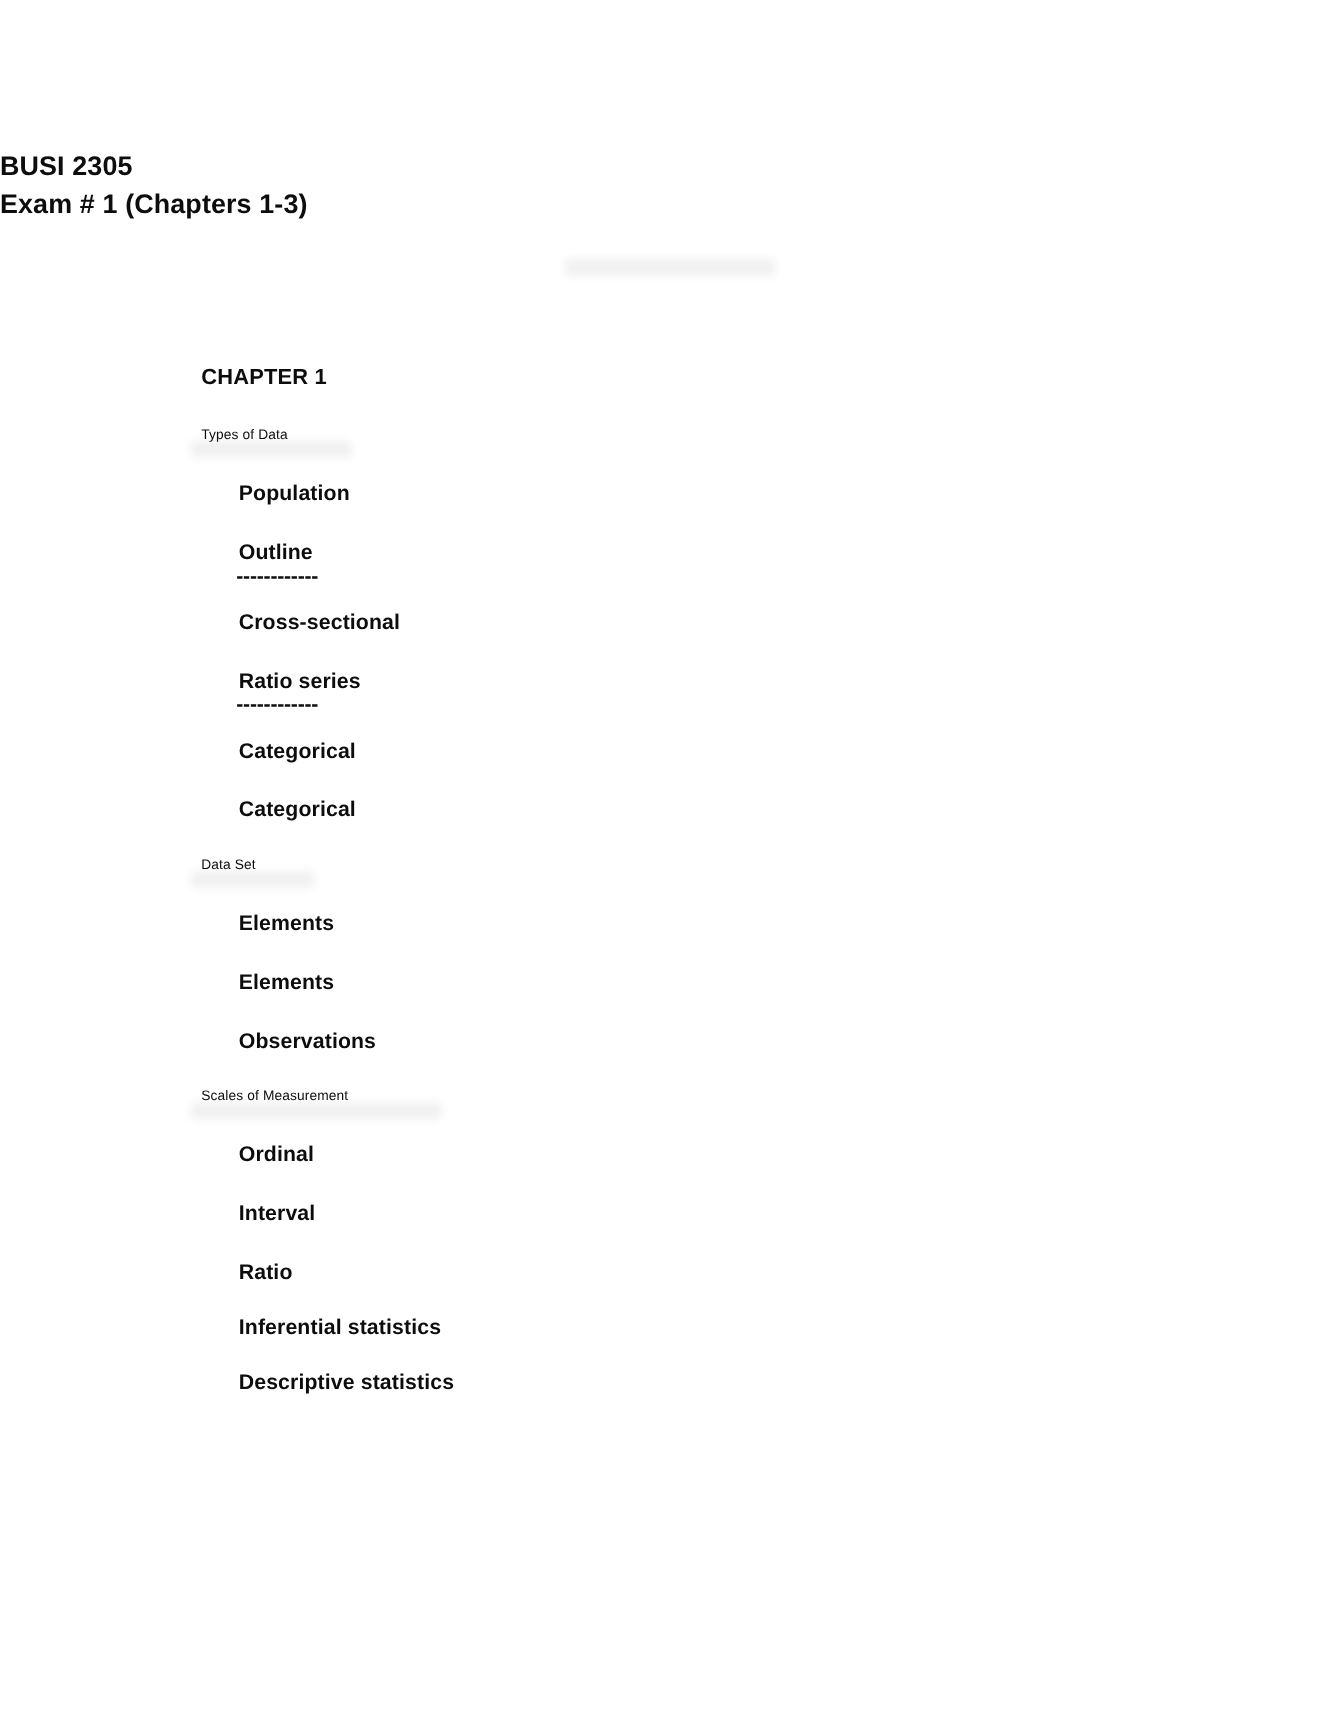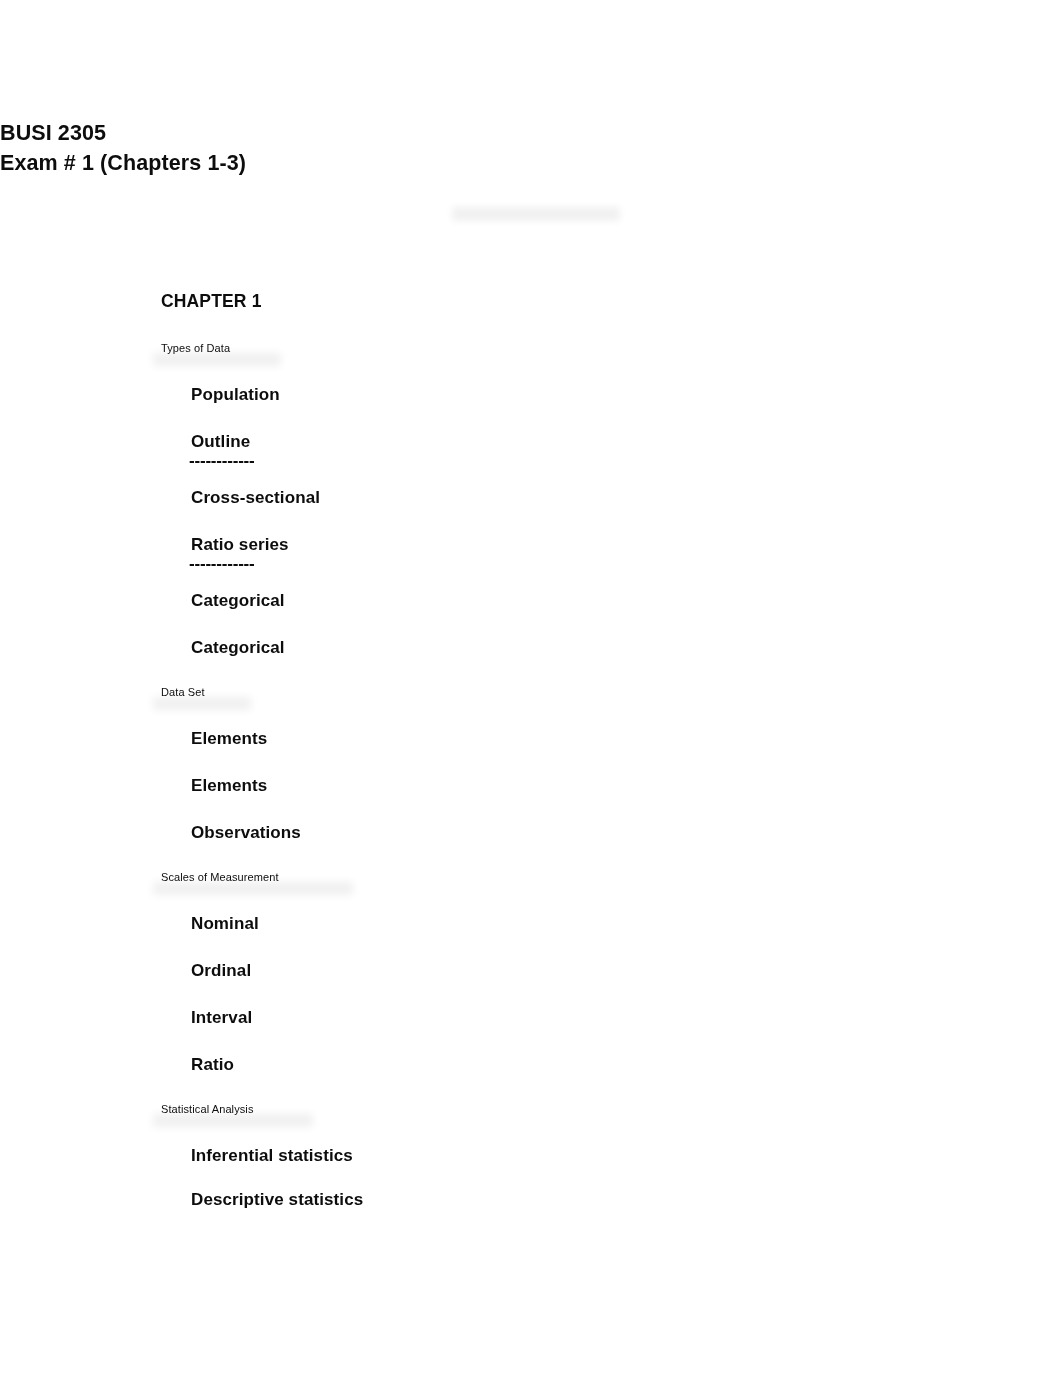--- a/index.html
+++ b/index.html
@@ -160,29 +160,24 @@
       <div class="item">Elements</div>
       <div class="item">Elements</div>
       <div class="item last-of-section">Observations</div>
     </div>
 
     <div class="section">
       <div class="section-heading">
         <span class="hshadow" style="width:200px;"></span>
         <span class="htext">Scales of Measurement</span>
       </div>
-      <div class="item">Nominal</div>
       <div class="item">Ordinal</div>
       <div class="item">Interval</div>
       <div class="item last-of-section">Ratio</div>
     </div>
 
     <div class="section">
-      <div class="section-heading">
-        <span class="hshadow" style="width:160px;"></span>
-        <span class="htext">Statistical Analysis</span>
-      </div>
       <div class="item last-of-section">Inferential statistics</div>
       <div class="item">Descriptive statistics</div>
     </div>
 
   </div>
 </div>
 
 </body></html>

